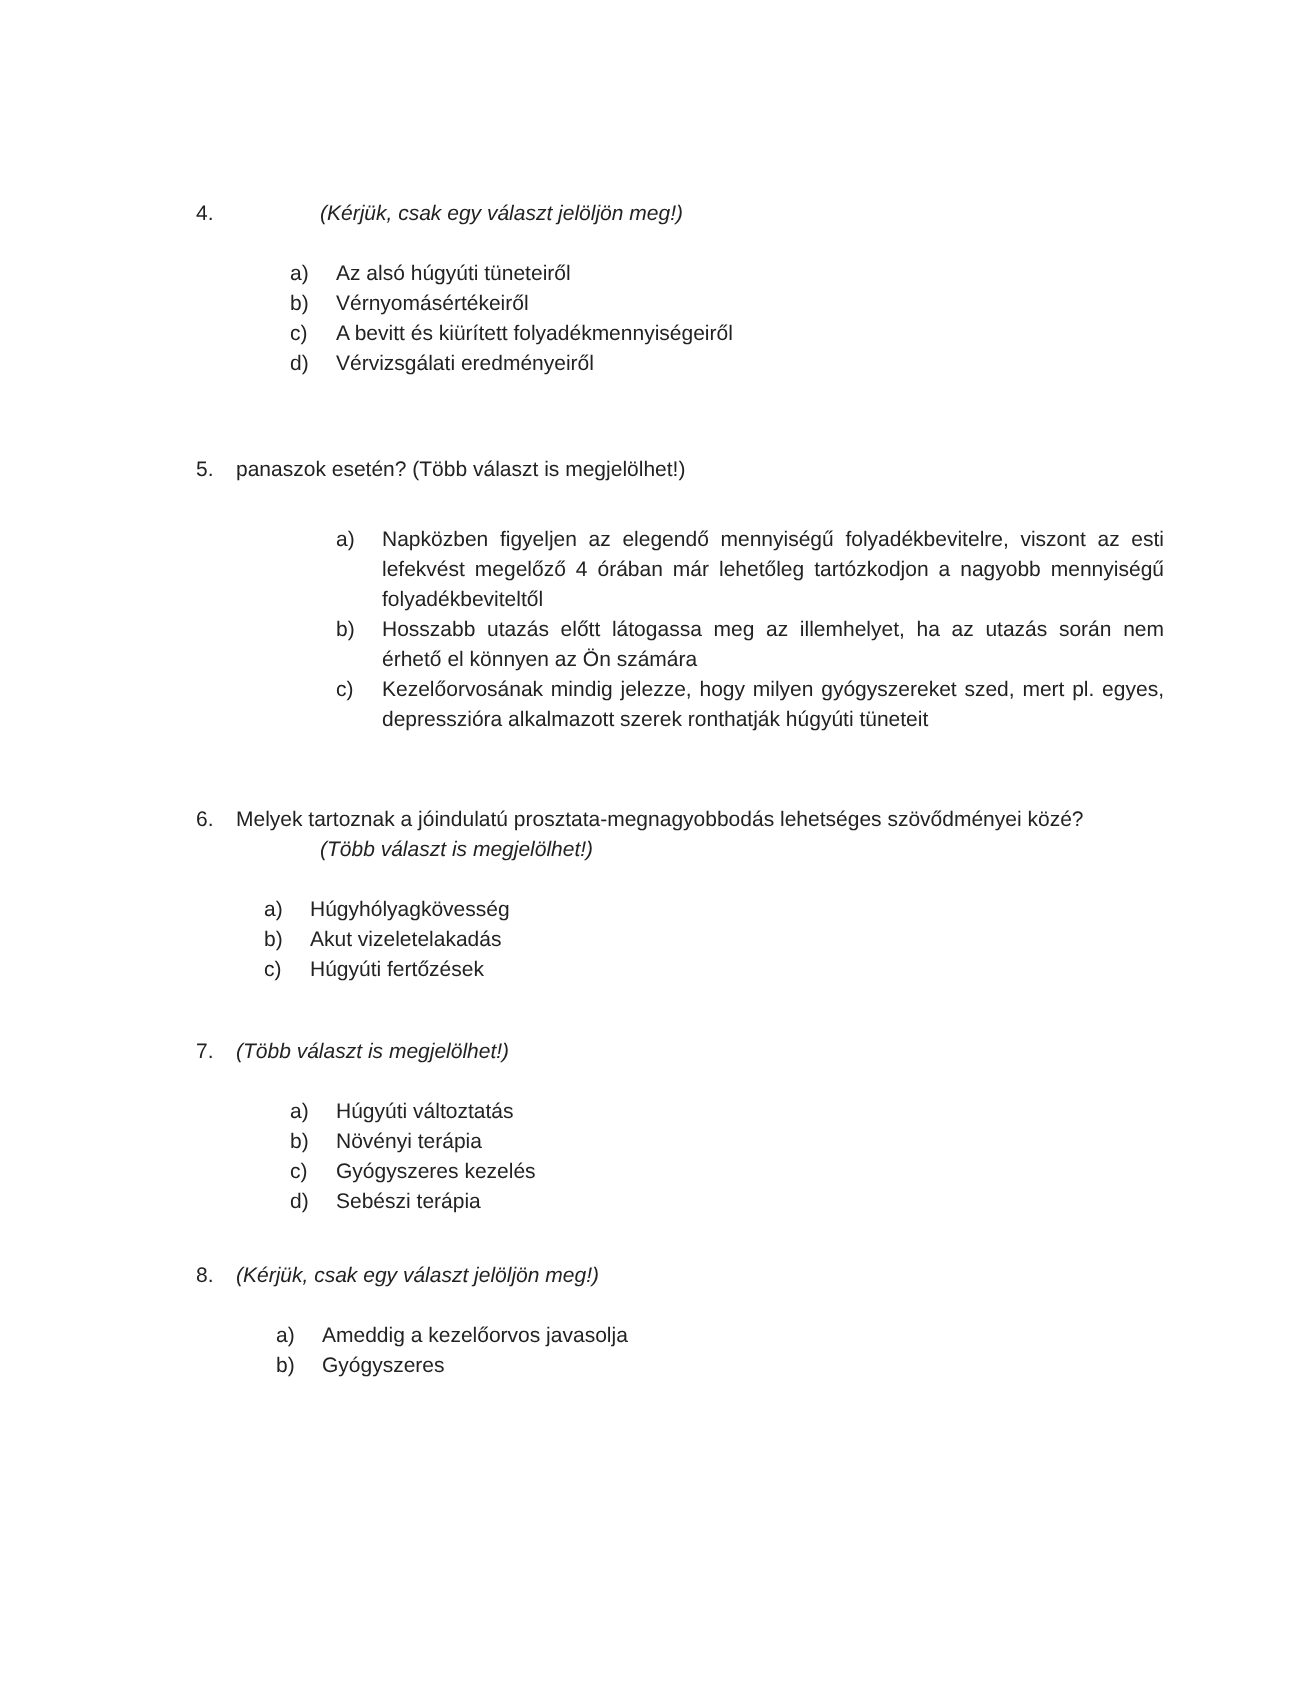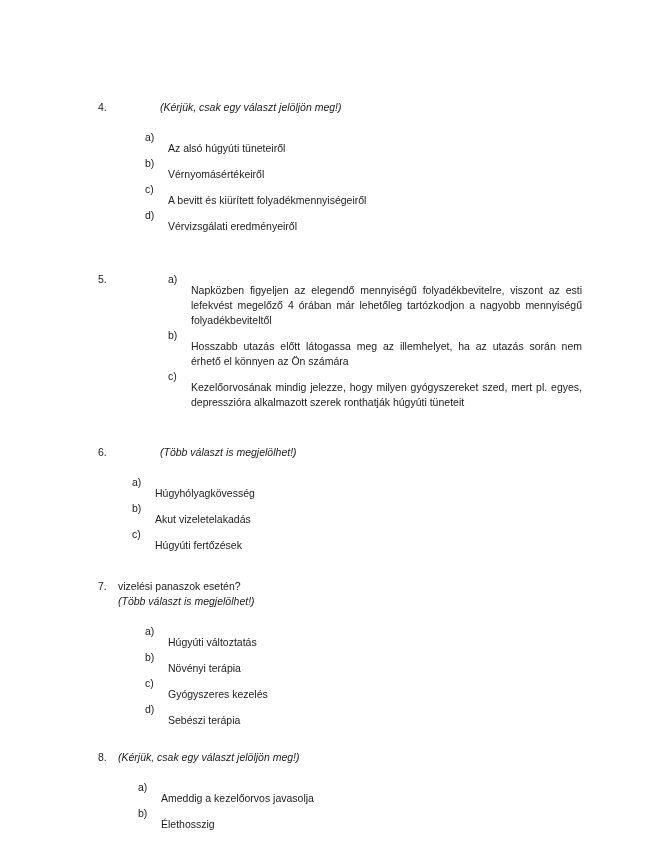--- a/index.html
+++ b/index.html
@@ -25,21 +25,21 @@
     position: absolute;
     left: -20px;
     top: 0;
     width: 20px;
   }
   .q-line { }
   .q-prompt { margin-left: 0; font-style: italic; }
   .q-options { margin-top: 15px; }
   .option { display: flex; }
   .letter { width: 23px; flex: none; }
-  .opt-text { flex: 1; margin-top: 11px; }
+  .opt-text { flex: 1; }
 
   
   .question:nth-child(1) { margin-bottom: 38px; }
   .question:nth-child(2) { margin-bottom: 35px; }
   .question:nth-child(3) { margin-bottom: 26px; }
   .question:nth-child(4) { margin-bottom: 22px; }
   .question:nth-child(5) { margin-bottom: 0; }
 
   .question:nth-child(1) .q-prompt,
   .question:nth-child(3) .q-prompt { margin-left: 42px; }
@@ -76,61 +76,64 @@
           <div class="option">
             <span class="letter">d)</span>
             <div class="opt-text">Vérvizsgálati eredményeiről</div>
           </div>
         </div>
   </div>
 
   <div class="question">
     <span class="q-num">5.</span>
     <div class="q-body">
+          <div class="q-line">panaszok esetén? (Több választ is megjelölhet!)</div>
         </div>
 
     <div class="q-options">
           <div class="option">
             <span class="letter">a)</span>
             <div class="opt-text">Napközben figyeljen az elegendő mennyiségű folyadékbevitelre, viszont az esti lefekvést megelőző 4 órában már lehetőleg tartózkodjon a nagyobb mennyiségű folyadékbeviteltől</div>
           </div>
           <div class="option">
             <span class="letter">b)</span>
             <div class="opt-text">Hosszabb utazás előtt látogassa meg az illemhelyet, ha az utazás során nem érhető el könnyen az Ön számára</div>
           </div>
           <div class="option">
             <span class="letter">c)</span>
             <div class="opt-text">Kezelőorvosának mindig jelezze, hogy milyen gyógyszereket szed, mert pl. egyes, depresszióra alkalmazott szerek ronthatják húgyúti tüneteit</div>
           </div>
         </div>
   </div>
 
   <div class="question">
     <span class="q-num">6.</span>
+    <div class="q-body">
+          <div class="q-line">Melyek tartoznak a jóindulatú prosztata-megnagyobbodás lehetséges szövődményei közé?</div>
+        </div>
     <div class="q-prompt">(Több választ is megjelölhet!)</div>
     <div class="q-options">
           <div class="option">
             <span class="letter">a)</span>
             <div class="opt-text">Húgyhólyagkövesség</div>
           </div>
           <div class="option">
             <span class="letter">b)</span>
             <div class="opt-text">Akut vizeletelakadás</div>
           </div>
           <div class="option">
             <span class="letter">c)</span>
             <div class="opt-text">Húgyúti fertőzések</div>
           </div>
         </div>
   </div>
 
   <div class="question">
     <span class="q-num">7.</span>
     <div class="q-body">
-          <div class="q-line">vizelési panaszok esetén?</div>
         </div>
     <div class="q-prompt">(Több választ is megjelölhet!)</div>
     <div class="q-options">
           <div class="option">
             <span class="letter">a)</span>
             <div class="opt-text">Húgyúti változtatás</div>
           </div>
           <div class="option">
             <span class="letter">b)</span>
             <div class="opt-text">Növényi terápia</div>
@@ -149,18 +152,18 @@
   <div class="question">
     <span class="q-num">8.</span>
     <div class="q-prompt">(Kérjük, csak egy választ jelöljön meg!)</div>
     <div class="q-options">
           <div class="option">
             <span class="letter">a)</span>
             <div class="opt-text">Ameddig a kezelőorvos javasolja</div>
           </div>
           <div class="option">
             <span class="letter">b)</span>
-            <div class="opt-text">Élethosszig</div>
+            <div class="opt-text">Gyógyszeres</div>
           </div>
         </div>
   </div>
 </div>
 </div>
 
 </body></html>

